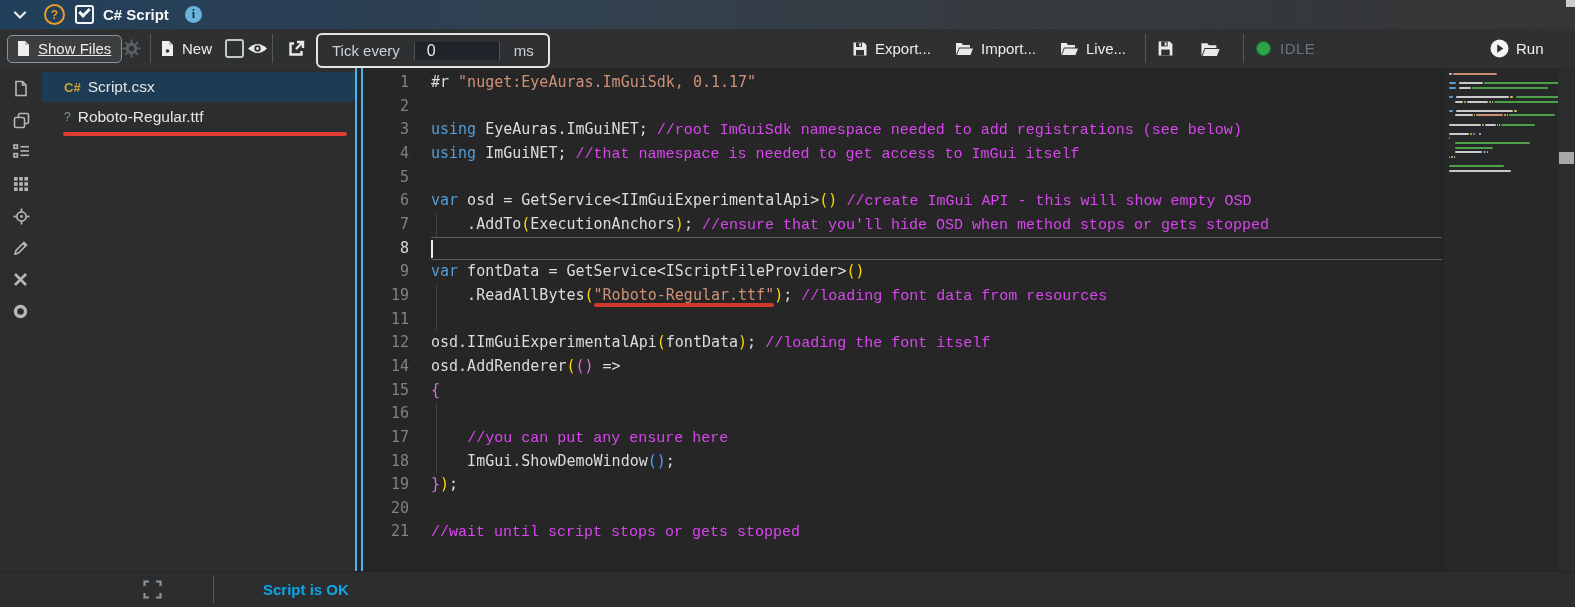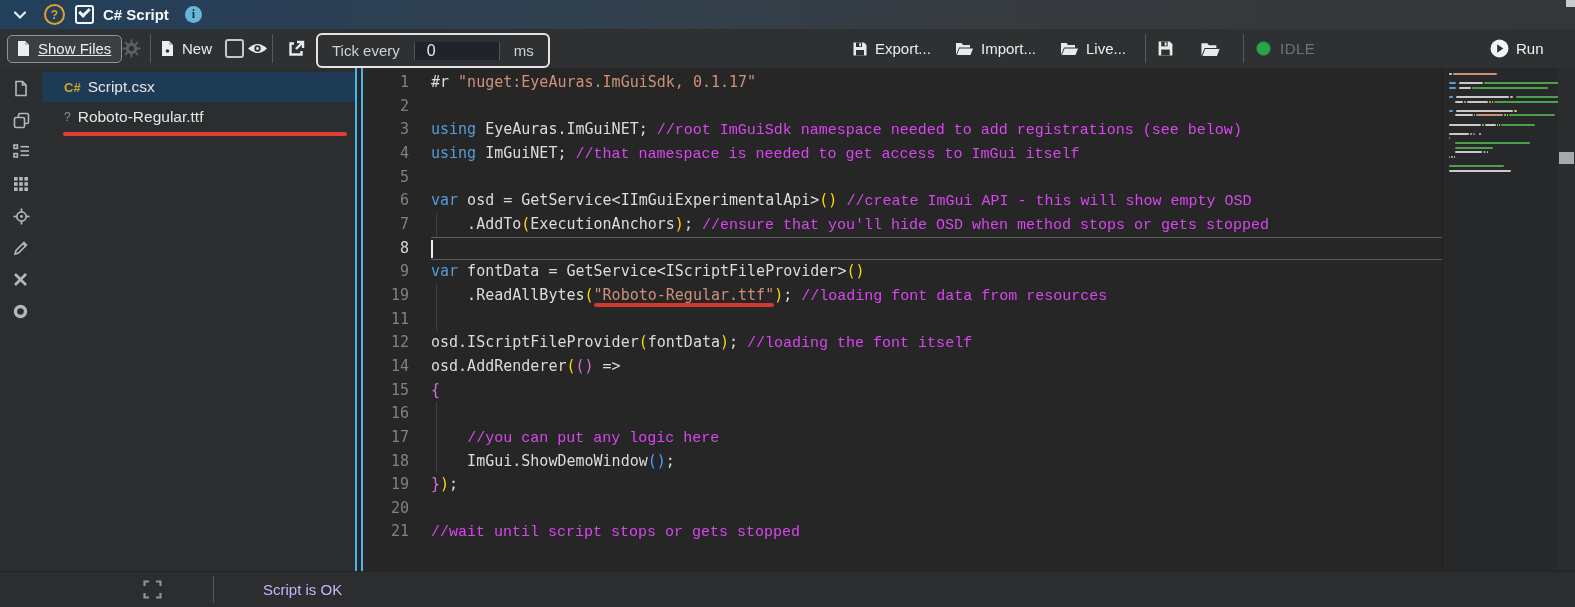--- a/index.html
+++ b/index.html
@@ -93,21 +93,21 @@
   .mm-seg{height:2px;margin-right:1px;border-radius:1px;}
 
   .vscroll{position:absolute;right:0;top:0;bottom:0;width:17px;background:#2b2c2d;}
   .vthumb{position:absolute;left:1px;right:1px;top:84px;height:12px;background:#a7a9ab;cursor:grab;}
 
   
   .statusbar{position:absolute;left:0;right:0;bottom:0;height:35px;background:#2b2d2e;
     border-top:1px solid #232425;display:flex;align-items:center;}
   .expandico{position:absolute;left:143px;top:8px;cursor:pointer;}
   .sdiv{position:absolute;left:213px;top:4px;width:1px;height:27px;background:#55595c;}
-  .status-msg{position:absolute;left:263px;font-size:15px;color:#c4b5fd;}
+  .status-msg{position:absolute;left:263px;font-size:15px;color:#0ea5e9;font-weight:bold;}
 </style>
 </head>
 <body>
 
 <div class="titlebar">
   <span class="chev">
     <svg width="14" height="10" viewBox="0 0 14 10">
         <polyline points="2,2.5 7,7.5 12,2.5" fill="none" stroke="#e8eaeb" stroke-width="2.2" stroke-linecap="round"></polyline>
       </svg>
   </span>
@@ -379,37 +379,37 @@
         <div class="code-row">
           <div class="ln">19</div>
           <div class="codewrap"><span class="guide"></span><span class="tok-plain">    .ReadAllBytes</span><span class="tok-paren-yellow">(</span><span class="tok-string-error">"Roboto-Regular.ttf"</span><span class="tok-paren-yellow">)</span><span class="tok-plain">; </span><span class="tok-comment">//loading font data from resources</span></div>
         </div>
         <div class="code-row">
           <div class="ln">11</div>
           <div class="codewrap"><span class="guide"></span></div>
         </div>
         <div class="code-row">
           <div class="ln">12</div>
-          <div class="codewrap"><span class="tok-plain">osd.IScriptFileProvider</span><span class="tok-paren-yellow">(</span><span class="tok-plain">fontData</span><span class="tok-paren-yellow">)</span><span class="tok-plain">; </span><span class="tok-comment">//loading the font itself</span></div>
+          <div class="codewrap"><span class="tok-plain">osd.IImGuiExperimentalApi</span><span class="tok-paren-yellow">(</span><span class="tok-plain">fontData</span><span class="tok-paren-yellow">)</span><span class="tok-plain">; </span><span class="tok-comment">//loading the font itself</span></div>
         </div>
         <div class="code-row">
           <div class="ln">14</div>
           <div class="codewrap"><span class="tok-plain">osd.AddRenderer</span><span class="tok-paren-yellow">(</span><span class="tok-paren-magenta">()</span><span class="tok-plain"> =&gt;</span></div>
         </div>
         <div class="code-row">
           <div class="ln">15</div>
           <div class="codewrap"><span class="tok-paren-magenta">{</span></div>
         </div>
         <div class="code-row">
           <div class="ln">16</div>
           <div class="codewrap"><span class="guide"></span><span class="tok-plain">    </span></div>
         </div>
         <div class="code-row">
           <div class="ln">17</div>
-          <div class="codewrap"><span class="guide"></span><span class="tok-plain">    </span><span class="tok-comment">//you can put any logic here</span></div>
+          <div class="codewrap"><span class="guide"></span><span class="tok-plain">    </span><span class="tok-comment">//you can put any ensure here</span></div>
         </div>
         <div class="code-row">
           <div class="ln">18</div>
           <div class="codewrap"><span class="guide"></span><span class="tok-plain">    ImGui.ShowDemoWindow</span><span class="tok-paren-blue">()</span><span class="tok-plain">;</span></div>
         </div>
         <div class="code-row">
           <div class="ln">19</div>
           <div class="codewrap"><span class="tok-paren-magenta">}</span><span class="tok-paren-yellow">)</span><span class="tok-plain">;</span></div>
         </div>
         <div class="code-row">

